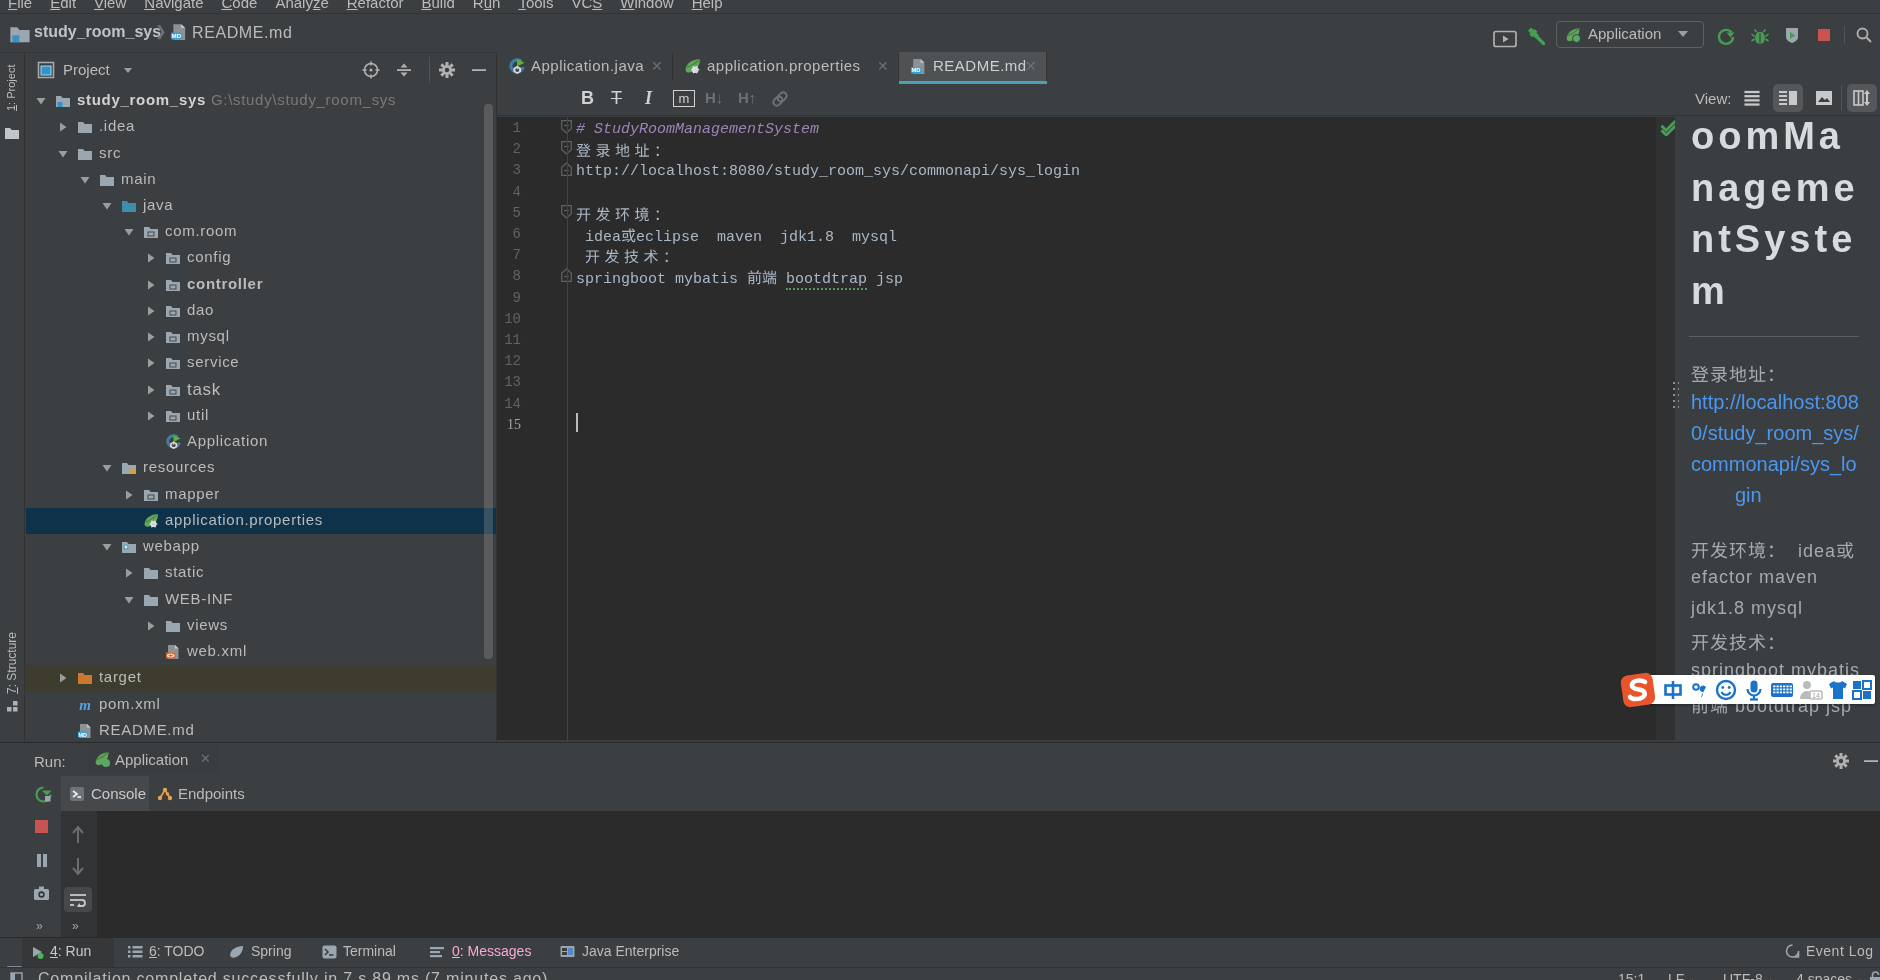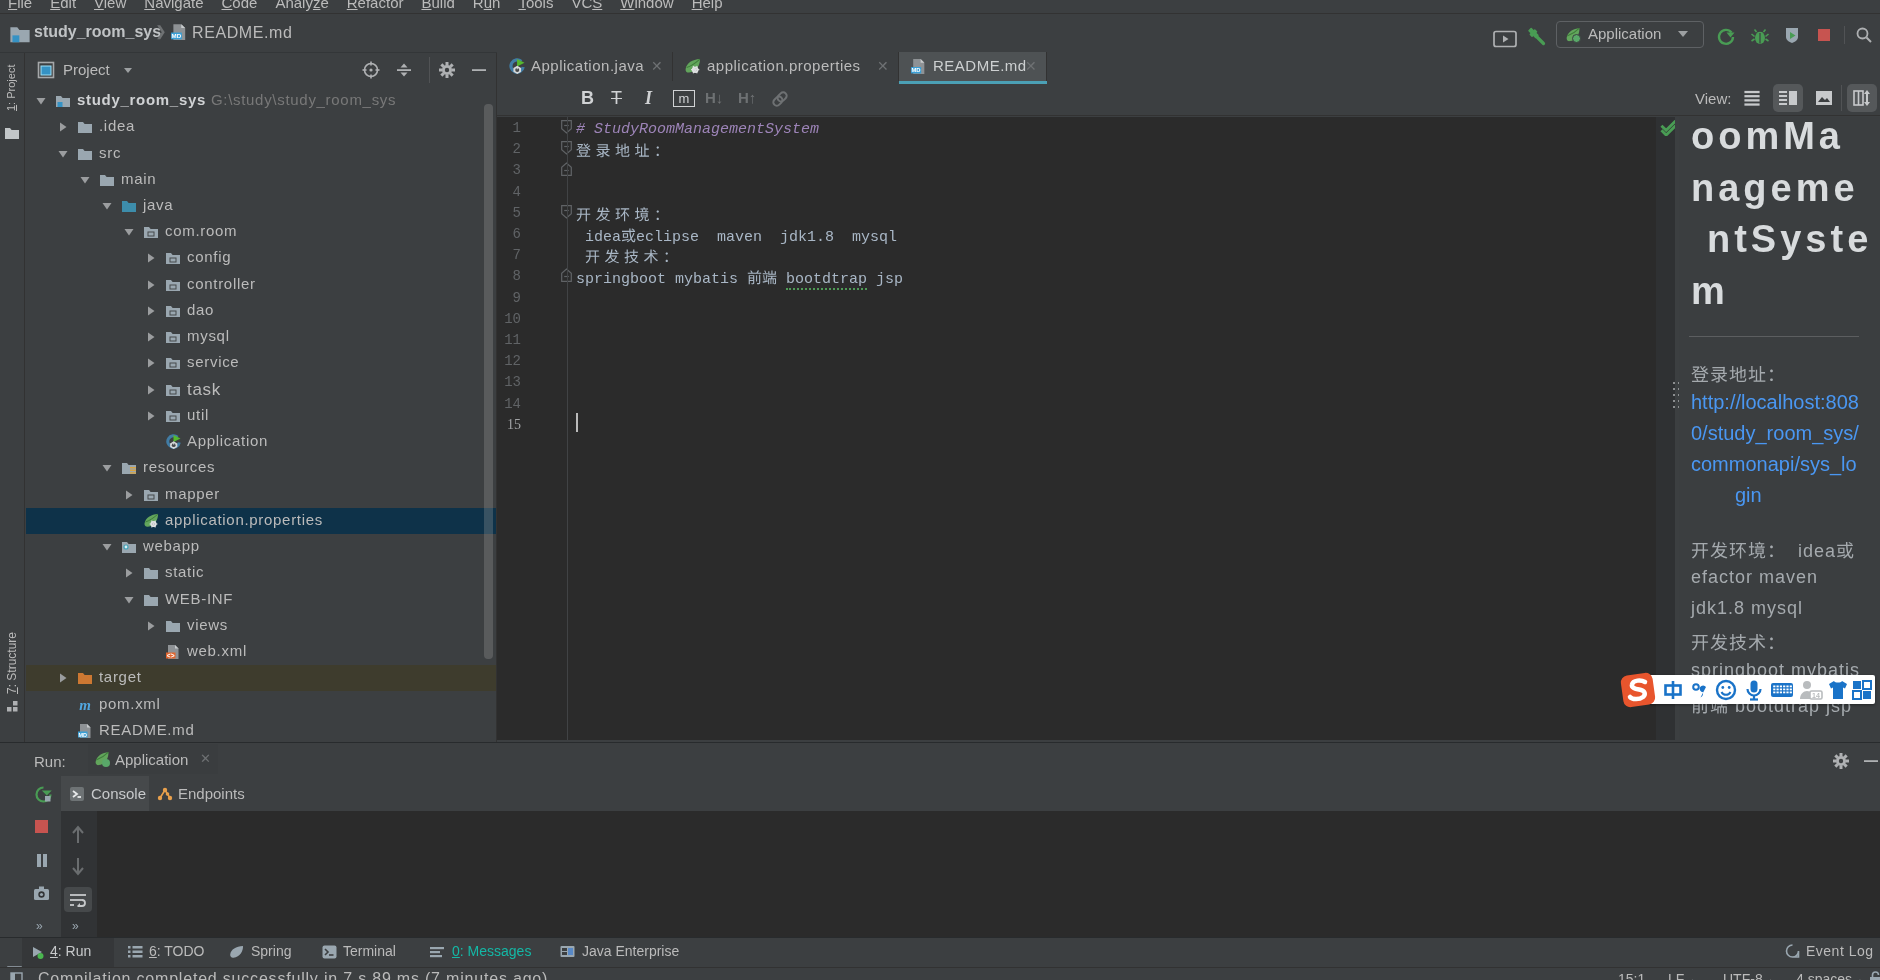--- a/index.html
+++ b/index.html
@@ -198,21 +198,21 @@
       </svg></div>
     <div style="position:absolute;left:161px;top:160.4px;font-size:15px;letter-spacing:0.7px;color:#bbbbbb;white-space:nowrap;">config</div>
     <div style="position:absolute;left:117px;top:188.7px;width:16px;height:16px;"><svg width="16" height="16" viewBox="0 0 16 16">
         <path d="M5 3.5 L11.5 8 L5 12.5 z" fill="#9b9d9f"></path>
       </svg></div>
     <div style="position:absolute;left:139px;top:188.7px;width:16px;height:16px;"><svg width="16" height="16" viewBox="0 0 16 16">
         <path d="M1 3 h5 l1.6 2 H15 v9 H1 z" fill="#9aa7b0"></path>
         <rect x="4.5" y="7.5" width="7" height="5" fill="#44484a"></rect>
         <rect x="5.5" y="8.5" width="5" height="3" fill="#9aa7b0"></rect>
       </svg></div>
-    <div style="position:absolute;left:161px;top:186.7px;font-size:15px;letter-spacing:0.7px;color:#bbbbbb;white-space:nowrap;">controller</div>
+    <div style="position:absolute;left:161px;top:186.7px;font-size:15px;letter-spacing:0.7px;color:#bbbbbb;white-space:nowrap;font-weight:bold;">controller</div>
     <div style="position:absolute;left:117px;top:214.9px;width:16px;height:16px;"><svg width="16" height="16" viewBox="0 0 16 16">
         <path d="M5 3.5 L11.5 8 L5 12.5 z" fill="#9b9d9f"></path>
       </svg></div>
     <div style="position:absolute;left:139px;top:214.9px;width:16px;height:16px;"><svg width="16" height="16" viewBox="0 0 16 16">
         <path d="M1 3 h5 l1.6 2 H15 v9 H1 z" fill="#9aa7b0"></path>
         <rect x="4.5" y="7.5" width="7" height="5" fill="#44484a"></rect>
         <rect x="5.5" y="8.5" width="5" height="3" fill="#9aa7b0"></rect>
       </svg></div>
     <div style="position:absolute;left:161px;top:212.9px;font-size:15px;letter-spacing:0.7px;color:#bbbbbb;white-space:nowrap;">dao</div>
     <div style="position:absolute;left:117px;top:241.2px;width:16px;height:16px;"><svg width="16" height="16" viewBox="0 0 16 16">
@@ -486,20 +486,21 @@
         <path d="M0.7 0.7 h9.6 v8 l-4.8 4.3 l-4.8 -4.3 z" fill="#2b2b2b" stroke="#606366" stroke-width="1.2"></path>
         <line x1="3.2" y1="5.5" x2="7.8" y2="5.5" stroke="#606366" stroke-width="1.2"></line>
       </svg></div>
     <div style="position:absolute;left:64px;top:151.4px;width:11px;height:14px;"><svg width="11" height="14" viewBox="0 0 11 14">
         <path d="M0.7 13.3 h9.6 v-8 l-4.8 -4.3 l-4.8 4.3 z" fill="#2b2b2b" stroke="#606366" stroke-width="1.2"></path>
         <line x1="3.2" y1="8.5" x2="7.8" y2="8.5" stroke="#606366" stroke-width="1.2"></line>
       </svg></div>
     <div style="position:absolute;left:70px;top:0;width:1px;height:623px;background:#414345;"></div>
     <div style="position:absolute;left:79px;top:4.0px;font-family:'Liberation Mono',monospace;font-size:15px;white-space:pre;"><span style="color:#9d84b8;font-style:italic;"># StudyRoomManagementSystem</span></div>
     <div style="position:absolute;left:79px;top:22.2px;font-family:'Liberation Mono',monospace;font-size:15px;white-space:pre;"><span style="color:#a9b7c6;letter-spacing:4.5px">登录地址：</span></div>
+    <div style="position:absolute;left:79px;top:46.4px;font-family:'Liberation Mono',monospace;font-size:15px;white-space:pre;"><span style="color:#a9b7c6">http://localhost:8080/study_room_sys/commonapi/sys_login</span></div>
     <div style="position:absolute;left:79px;top:85.8px;font-family:'Liberation Mono',monospace;font-size:15px;white-space:pre;"><span style="color:#a9b7c6;letter-spacing:4.5px">开发环境：</span></div>
     <div style="position:absolute;left:79px;top:107.0px;font-family:'Liberation Mono',monospace;font-size:15px;white-space:pre;"><span style="color:#a9b7c6"> idea或eclipse  maven  jdk1.8  mysql</span></div>
     <div style="position:absolute;left:79px;top:128.2px;font-family:'Liberation Mono',monospace;font-size:15px;white-space:pre;"><span style="color:#a9b7c6"> <span style="letter-spacing:4.5px">开发技术：</span></span></div>
     <div style="position:absolute;left:79px;top:149.4px;font-family:'Liberation Mono',monospace;font-size:15px;white-space:pre;"><span style="color:#a9b7c6">springboot mybatis 前端 <span style="border-bottom:2px dotted #4f9b57">bootdtrap</span> jsp</span></div>
     <div style="position:absolute;left:79px;top:295.8px;width:2px;height:19px;background:#bbbbbb;"></div>
   </div>
 <div style="position:absolute;left:1656px;top:117px;width:19px;height:623px;background:#2f3133;">
     <div style="position:absolute;left:4px;top:3px;width:17px;height:16px;"><svg width="17" height="16" viewBox="0 0 17 17">
         <path d="M1 6 L6 11 L16 1" fill="none" stroke="#499c54" stroke-width="3"></path>
         <path d="M1 11 L6 16 L16 6" fill="none" stroke="#499c54" stroke-width="3"></path>
@@ -514,21 +515,21 @@
     <div style="position:absolute;left:0px;top:12px;width:2px;height:2px;background:#8c8e90;"></div>
     <div style="position:absolute;left:5px;top:12px;width:2px;height:2px;background:#8c8e90;"></div>
     <div style="position:absolute;left:0px;top:18px;width:2px;height:2px;background:#8c8e90;"></div>
     <div style="position:absolute;left:5px;top:18px;width:2px;height:2px;background:#8c8e90;"></div>
     <div style="position:absolute;left:0px;top:24px;width:2px;height:2px;background:#8c8e90;"></div>
     <div style="position:absolute;left:5px;top:24px;width:2px;height:2px;background:#8c8e90;"></div>
   </div>
 <div style="position:absolute;left:1679px;top:117px;width:201px;height:623px;background:#3b3e40;overflow:hidden;">
     <div style="position:absolute;left:12px;top:-2.0px;font-weight:bold;color:#d8dbdd;font-size:38px;letter-spacing:4px;font-family:'Liberation Sans',sans-serif;">oomMa</div>
     <div style="position:absolute;left:12px;top:49.5px;font-weight:bold;color:#d8dbdd;font-size:38px;letter-spacing:4px;font-family:'Liberation Sans',sans-serif;">nageme</div>
-    <div style="position:absolute;left:28px;top:101.0px;font-weight:bold;color:#d8dbdd;font-size:38px;letter-spacing:4px;font-family:'Liberation Sans',sans-serif;text-align:right;">ntSyste</div>
+    <div style="position:absolute;left:12px;top:101.0px;font-weight:bold;color:#d8dbdd;font-size:38px;letter-spacing:4px;font-family:'Liberation Sans',sans-serif;text-align:right;">ntSyste</div>
     <div style="position:absolute;left:12px;top:152.5px;font-weight:bold;color:#d8dbdd;font-size:38px;letter-spacing:4px;font-family:'Liberation Sans',sans-serif;">m</div>
     <div style="position:absolute;left:10px;top:219px;width:170px;height:1px;background:#5c5e60;"></div>
     <div style="position:absolute;left:12px;top:243px;font-size:18px;letter-spacing:1px;color:#a5aaae;white-space:nowrap;">登录地址：</div>
     <div style="position:absolute;left:12px;top:274px;font-size:20px;color:#4a97f2;white-space:nowrap;">http://localhost:808</div>
     <div style="position:absolute;left:12px;top:305px;font-size:20px;color:#4a97f2;white-space:nowrap;">0/study_room_sys/</div>
     <div style="position:absolute;left:12px;top:336px;font-size:20px;color:#4a97f2;white-space:nowrap;">commonapi/sys_lo</div>
     <div style="position:absolute;left:12px;top:367px;font-size:20px;color:#4a97f2;white-space:nowrap;margin-left:44px;">gin</div>
     <div style="position:absolute;left:12px;top:419px;font-size:18px;letter-spacing:1px;color:#a5aaae;white-space:nowrap;">开发环境：&nbsp; idea或</div>
     <div style="position:absolute;left:12px;top:450px;font-size:18px;letter-spacing:1px;color:#a5aaae;white-space:nowrap;">efactor maven</div>
     <div style="position:absolute;left:12px;top:481px;font-size:18px;letter-spacing:1px;color:#a5aaae;white-space:nowrap;">jdk1.8 mysql</div>
@@ -649,21 +650,21 @@
         <line x1="7" y1="10" x2="11.5" y2="10" stroke="#3c3f41" stroke-width="1.6"></line>
       </svg></div>
     <div style="position:absolute;left:343px;top:5px;font-size:14px;color:#bbbbbb;">Terminal</div>
     <div style="position:absolute;left:430px;top:7px;width:15px;height:13px;"><svg width="15" height="13" viewBox="0 0 15 13">
         <g fill="#9aa7b0">
           <rect x="0" y="1" width="14" height="2.2"></rect>
           <rect x="0" y="5" width="10" height="2.2"></rect>
           <rect x="0" y="9" width="12" height="2.2"></rect>
         </g>
       </svg></div>
-    <div style="position:absolute;left:452px;top:5px;font-size:14px;color:#14b8a6;"><u>0</u>: Messages</div>
+    <div style="position:absolute;left:452px;top:5px;font-size:14px;color:#f9a8d4;"><u>0</u>: Messages</div>
     <div style="position:absolute;left:560px;top:6px;width:15px;height:15px;"><svg width="15" height="15" viewBox="0 0 15 15">
         <rect x="0.5" y="2" width="14" height="11" rx="1" fill="#9aa7b0"></rect>
         <rect x="2" y="4" width="5" height="3" fill="#3c3f41"></rect>
         <rect x="8" y="4" width="5" height="7" fill="#5889c7"></rect>
         <rect x="2" y="8" width="5" height="3" fill="#3c3f41"></rect>
       </svg></div>
     <div style="position:absolute;left:582px;top:5px;font-size:14px;color:#bbbbbb;">Java Enterprise</div>
     <div style="position:absolute;left:1785px;top:6px;width:15px;height:15px;"><svg width="15" height="15" viewBox="0 0 15 15">
         <path d="M7.5 1 a6 6 0 1 0 6 6 L13.5 13 L10 13" fill="none" stroke="#9aa7b0" stroke-width="1.6"></path>
       </svg></div>

